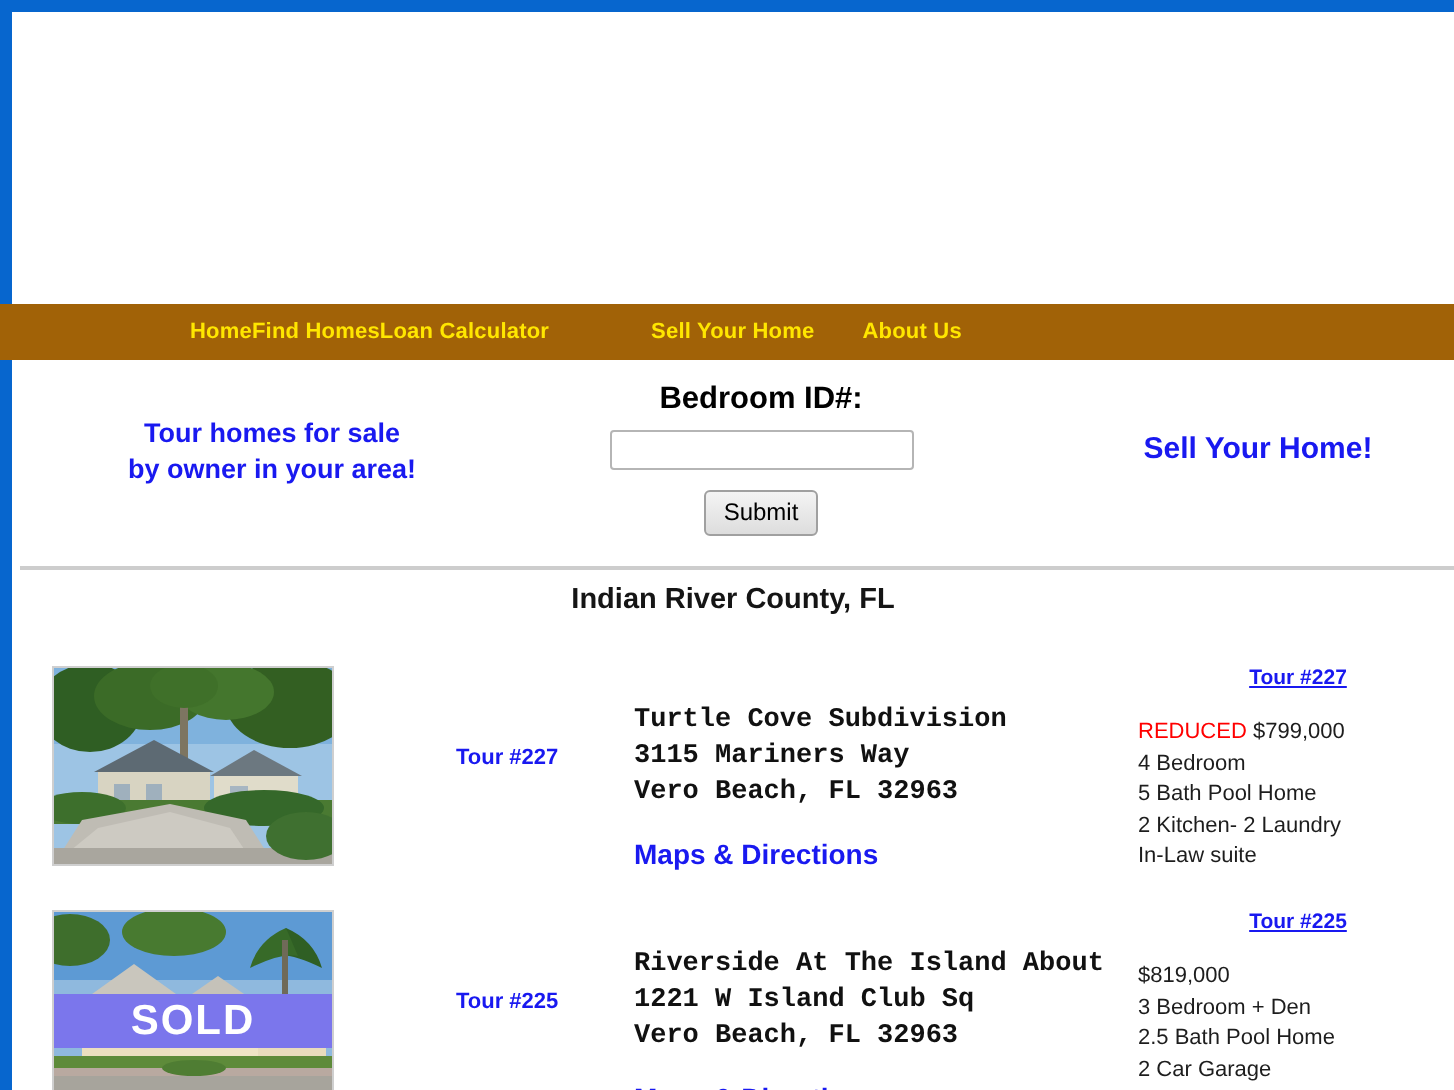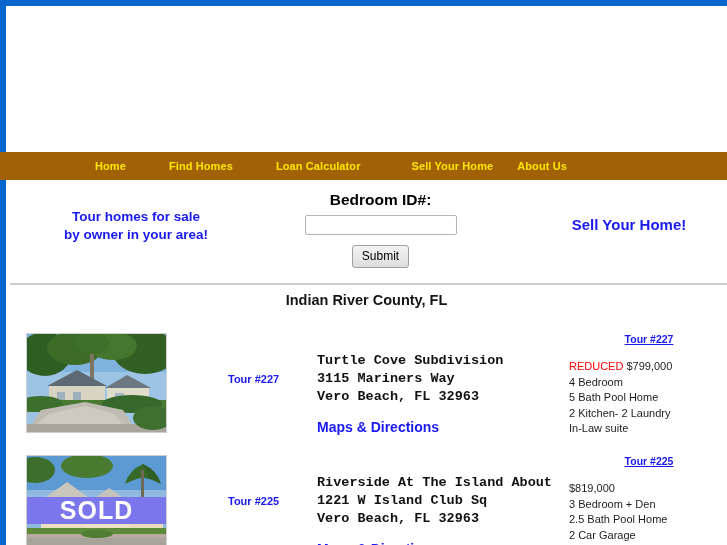--- a/index.html
+++ b/index.html
@@ -70,22 +70,22 @@
   .nav-item {
     color: #ffe600;
     font-size: 11px;
     font-weight: bold;
     text-decoration: none;
     white-space: nowrap;
     letter-spacing: 0.1px;
     cursor: pointer;
   }
   .nav-item.i0 { margin-left: 0; }
-  .nav-item.i1 { margin-left: 43px; }
-  .nav-item.i2 { margin-left: 43px; }
+  .nav-item.i1 { }
+  .nav-item.i2 { }
   .nav-item.i3 { margin-left: 51px; }
   .nav-item.i4 { margin-left: 24px; }
 
   .nav-underline {
     position: absolute;
     left: 6px;
     top: 180px;
     width: 721px;
     height: 3px;
     background: #ffffff;
@@ -214,21 +214,21 @@
     top: 42%;
     width: 100%;
     height: 27%;
     background: #7b76ec;
     display: flex;
     align-items: center;
     justify-content: center;
   }
   .sold-band span {
     color: #ffffff;
-    font-size: 25px;
+    font-size: 21px;
     font-weight: bold;
     letter-spacing: 1px;
     line-height: 1;
   }
 
   
   .tour-mid {
     position: absolute;
     left: 222px;
     top: 53px;

